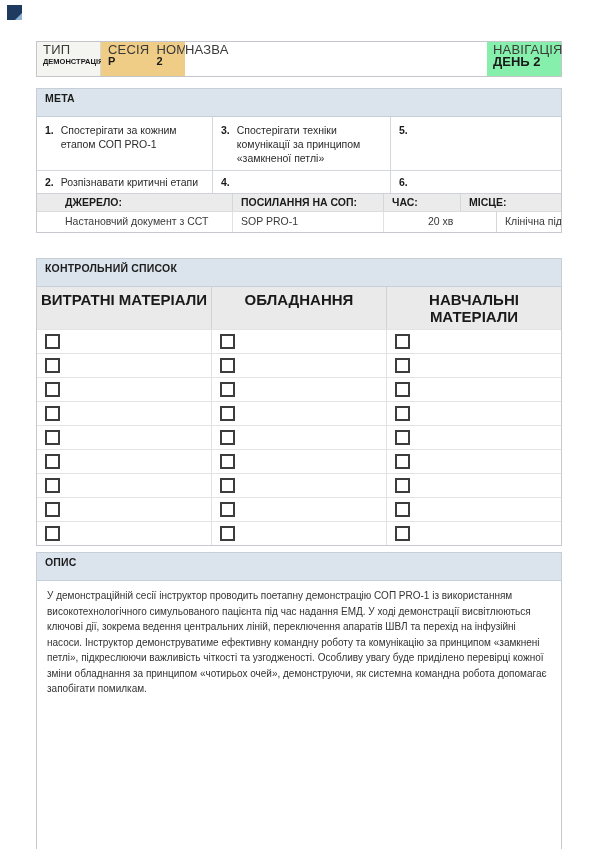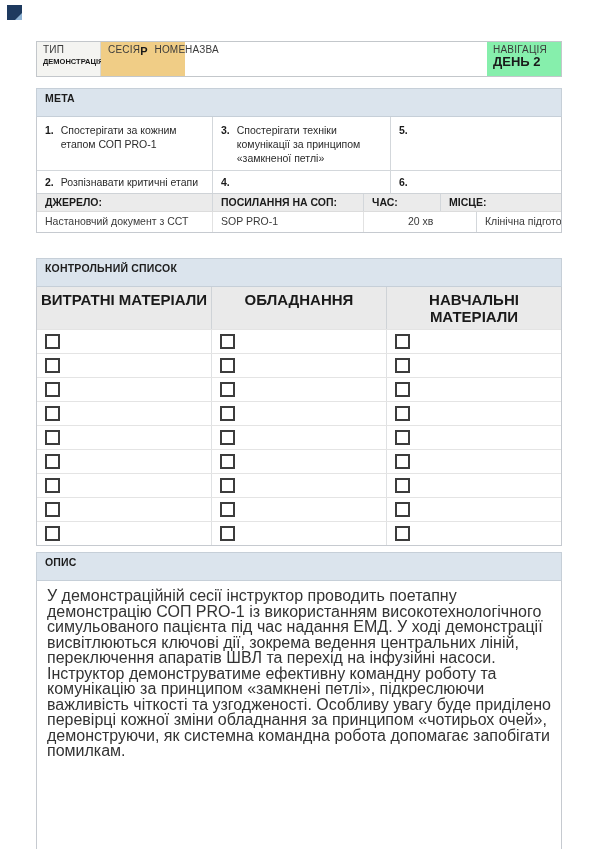--- a/index.html
+++ b/index.html
@@ -6,26 +6,26 @@
   .page{position:relative;width:600px;height:849px;background:#ffffff;overflow:hidden;
         font-family:"Liberation Sans",sans-serif;color:#222;}
   .corner-mark{position:absolute;left:7px;top:5px;width:15px;height:15px;background:#1e3a5f;}
   .corner-mark:after{content:"";position:absolute;right:0;bottom:0;width:0;height:0;
         border-left:7px solid transparent;border-bottom:7px solid #8fb3d4;}
   .doc{position:absolute;left:36px;top:41px;width:526px;}
 
   
   .hdr{display:flex;border:1px solid #c3c7cb;height:36px;box-sizing:border-box;}
   .hdr-cell{box-sizing:border-box;padding:3px 6px 2px 6px;display:flex;flex-direction:column;}
-  .lbl{font-size:10px;color:#3a3a3a;letter-spacing:.2px;line-height:10px;white-space:nowrap;}
+  .lbl{font-size:13px;color:#3a3a3a;letter-spacing:.2px;line-height:10px;white-space:nowrap;}
   .hdr-val{font-size:10px;font-weight:bold;color:#1a1a1a;line-height:13px;white-space:nowrap;}
   .cell-type{width:64px;background:#f4f4f1;border-right:1px solid #d8d8d4;}
   .cell-type .hdr-val{font-size:7.5px;}
   .cell-session{width:84px;background:#f0cd86;flex-direction:row;gap:0;padding:0;}
-  .sub{flex:1;padding:3px 0 2px 7px;display:flex;flex-direction:row;}
+  .sub{flex:1;padding:3px 0 2px 7px;display:flex;flex-direction:column;}
   .sub .hdr-val{font-size:11px;}
   .cell-name{flex:1;background:#fff;padding-left:0;}
   .doc-title{font-size:23px;font-weight:800;letter-spacing:.4px;line-height:22px;color:#111;
              white-space:nowrap;}
   .cell-nav{width:74px;background:#86efac;}
   .cell-nav .hdr-val{font-size:13px;}
 
   
   .section-bar{background:#dbe4ed;border:1px solid #c6cfd8;box-sizing:border-box;
                font-size:10.5px;font-weight:bold;color:#1c1c1c;padding:3px 8px 12px 8px;
@@ -40,41 +40,41 @@
   .obj-cell .num{font-weight:bold;color:#1a1a1a;flex:0 0 auto;}
   .obj-cell.c1,.obj-cell.c2{border-right:1px solid #d3d7db;}
   .obj-row2{border-top:1px solid #d3d7db;min-height:17px;padding-top:4px;padding-bottom:4px;}
   .obj-row1{min-height:50px;}
   .src-labels,.src-values{display:flex;}
   .src-labels{background:#ebebeb;border-top:1px solid #cfd3d7;}
   .src-values{background:#fff;border-top:1px solid #dcdcdc;}
   .src-cell{box-sizing:border-box;padding:2px 8px;font-size:10.5px;line-height:13px;white-space:nowrap;overflow:hidden;}
   .src-labels .src-cell{font-weight:bold;color:#1a1a1a;}
   .src-values .src-cell{color:#3a3a3a;padding-top:3px;padding-bottom:4px;}
-  .sc1{width:176px;} .sc2{width:151px;} .sc3{width:77px;} .sc4{flex:1;}
+  .sc1{width:176px;margin-left:20px;} .sc2{width:151px;} .sc3{width:77px;} .sc4{flex:1;}
   .src-cell.bdr{border-right:1px solid #d3d7db;}
   .src-values .src-cell.bdr{border-right:1px solid #e2e2e2;}
   .src-values .sc3{border-right:1px solid #d3d7db;margin-left:36px;}
 
   
   .chk-table{border:1px solid #c6cad0;border-top:none;box-sizing:border-box;background:#fff;}
   .chk-heads{display:flex;background:#eaeaea;}
   .chk-head{flex:1;text-align:center;font-size:15px;font-weight:bold;color:#1a1a1a;
             padding:4px 2px;box-sizing:border-box;}
   .chk-head.bdr{border-right:1px solid #cfd3d7;}
   .chk-row{display:flex;border-top:1px solid #e4e4e4;}
   .chk-cell{flex:1;height:23px;box-sizing:border-box;display:flex;align-items:center;}
   .chk-cell.bdr{border-right:1px solid #dfe1e3;}
   .checkbox{display:inline-block;width:11px;height:11px;border:2px solid #3c3c3c;
             margin-left:8px;background:#fff;}
 
   
   .desc-box{border:1px solid #c6cad0;border-top:none;box-sizing:border-box;background:#fff;
             height:295px;padding:7px 10px;}
-  .desc-text{margin:0;font-size:16px;line-height:15.5px;color:#333;}
+  .desc-text{margin:0;font-size:10px;line-height:15.5px;color:#333;}
 </style>
 </head>
 <body>
 
 <div class="page">
   <div class="corner-mark"></div>
 
   <div class="doc">
 
     <div class="hdr">

